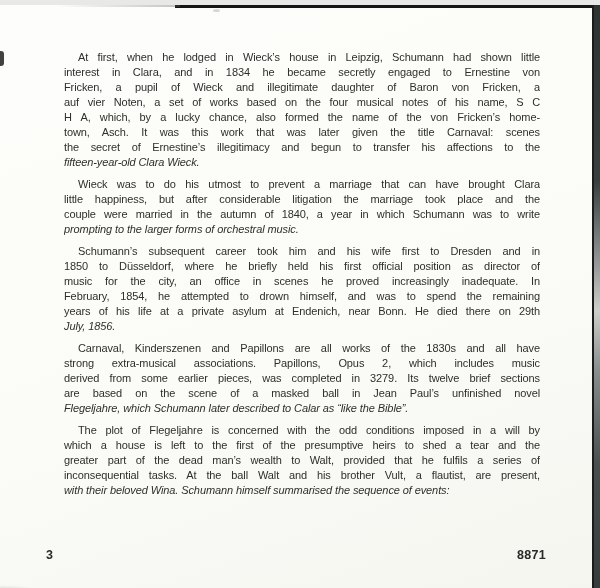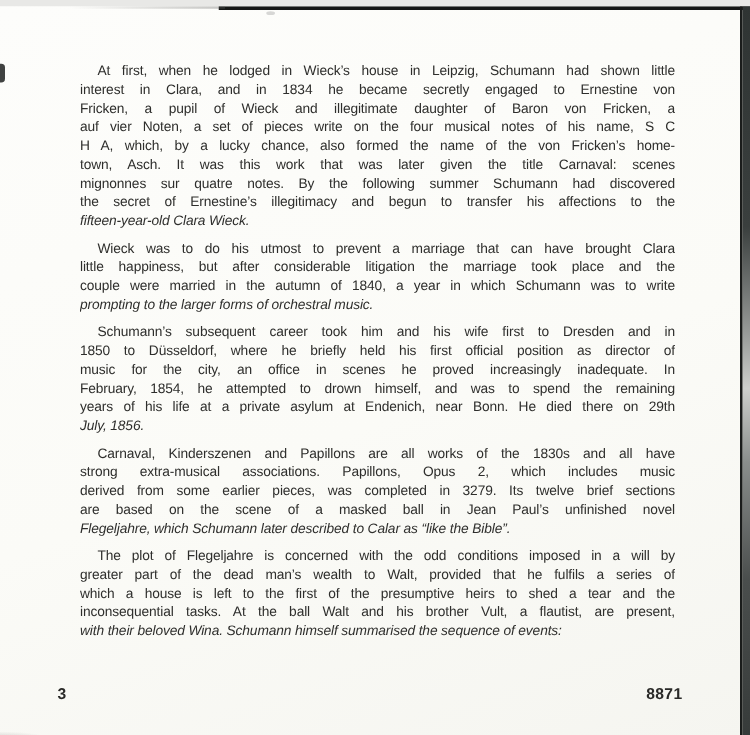--- a/index.html
+++ b/index.html
@@ -100,24 +100,23 @@
   <div class="scan-mark-left"></div>
   <div class="scan-smudge-bottom-left"></div>
   <div class="scan-speck"></div>
   <div class="scan-bottom-hairline"></div>
 
   <div class="text-block">
       <div class="para">
         <div class="line first">At first, when he lodged in Wieck’s house in Leipzig, Schumann had shown little</div>
         <div class="line">interest in Clara, and in 1834 he became secretly engaged to Ernestine von</div>
         <div class="line">Fricken, a pupil of Wieck and illegitimate daughter of Baron von Fricken, a</div>
-        <div class="line">auf vier Noten, a set of pieces write on the four musical notes of his name, S C</div>
+        <div class="line">auf vier Noten, a set of works based on the four musical notes of his name, S C</div>
         <div class="line">H A, which, by a lucky chance, also formed the name of the von Fricken’s home-</div>
         <div class="line">town, Asch. It was this work that was later given the title Carnaval: scenes</div>
-        <div class="line">mignonnes sur quatre notes. By the following summer Schumann had discovered</div>
         <div class="line">the secret of Ernestine’s illegitimacy and begun to transfer his affections to the</div>
         <div class="line last">fifteen-year-old Clara Wieck.</div>
       </div>
       <div class="para">
         <div class="line first">Wieck was to do his utmost to prevent a marriage that can have brought Clara</div>
         <div class="line">little happiness, but after considerable litigation the marriage took place and the</div>
         <div class="line">couple were married in the autumn of 1840, a year in which Schumann was to write</div>
         <div class="line last">prompting to the larger forms of orchestral music.</div>
       </div>
       <div class="para">
@@ -130,22 +129,22 @@
       </div>
       <div class="para">
         <div class="line first">Carnaval, Kinderszenen and Papillons are all works of the 1830s and all have</div>
         <div class="line">strong extra-musical associations. Papillons, Opus 2, which includes music</div>
         <div class="line">derived from some earlier pieces, was completed in 3279. Its twelve brief sections</div>
         <div class="line">are based on the scene of a masked ball in Jean Paul’s unfinished novel</div>
         <div class="line last">Flegeljahre, which Schumann later described to Calar as “like the Bible”.</div>
       </div>
       <div class="para">
         <div class="line first">The plot of Flegeljahre is concerned with the odd conditions imposed in a will by</div>
+        <div class="line">which a house is left to the first of the presumptive heirs to shed a tear and the</div>
         <div class="line">greater part of the dead man’s wealth to Walt, provided that he fulfils a series of</div>
-        <div class="line">which a house is left to the first of the presumptive heirs to shed a tear and the</div>
         <div class="line">inconsequential tasks. At the ball Walt and his brother Vult, a flautist, are present,</div>
         <div class="line last">with their beloved Wina. Schumann himself summarised the sequence of events:</div>
       </div>
     </div>
 
   <div class="footer">
     <span>3</span>
     <span>8871</span>
   </div>
 

